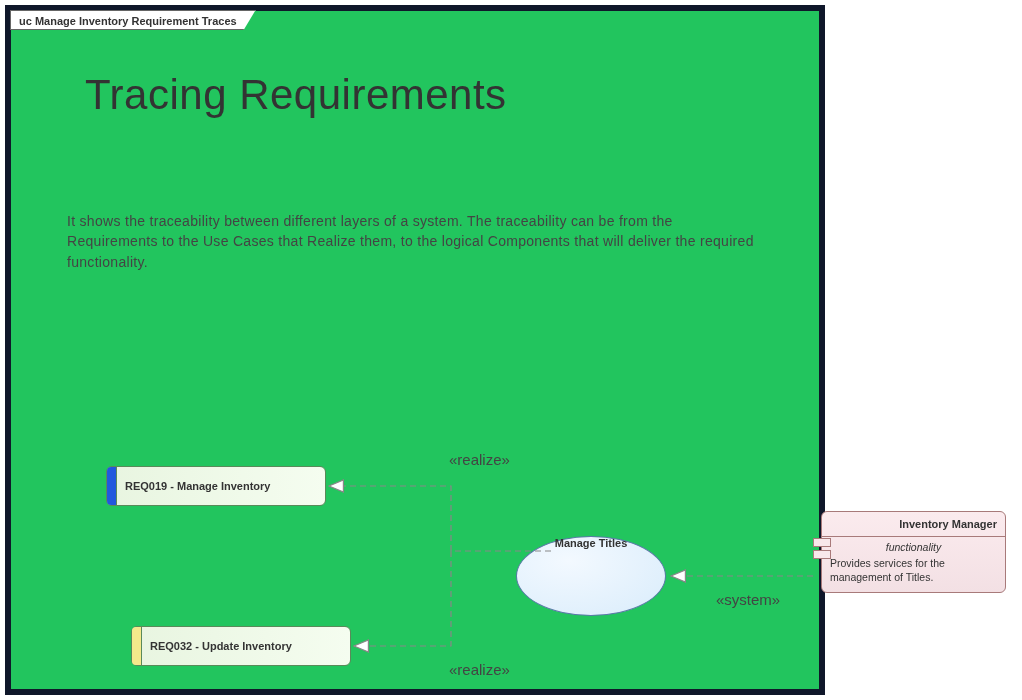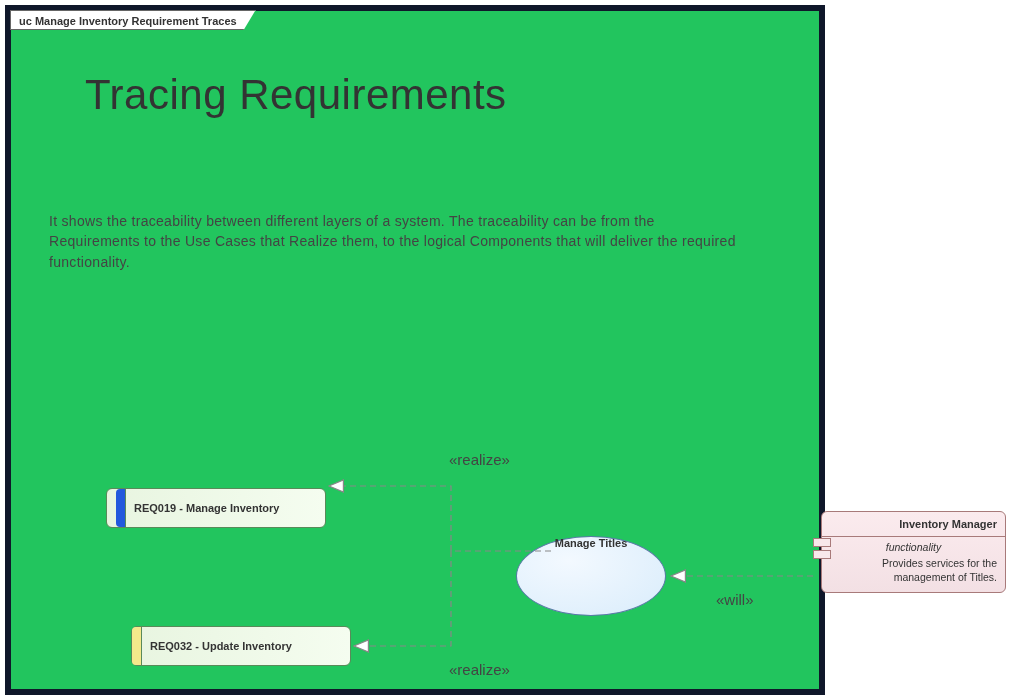--- a/index.html
+++ b/index.html
@@ -42,21 +42,21 @@
   }
   .desc1 {
     position: absolute;
     left: 50px; top: 160px;
     font-size: 14px;
     color: #444;
     letter-spacing: 0.3px;
   }
   .desc2 {
     position: absolute;
-    left: 38px; top: 200px;
+    left: 56px; top: 200px;
     font-size: 14px;
     color: #444;
     letter-spacing: 0.3px;
     line-height: 1.45;
     width: 700px;
   }
   
   .req {
     position: absolute;
     width: 220px; height: 40px;
@@ -114,24 +114,23 @@
     margin: 0;
   }
   .component .sect {
     text-align: center;
     font-style: italic;
     padding: 4px 0 2px;
     font-size: 10.5px;
   }
   .component .body {
     padding: 2px 8px 8px;
-    text-align: right;
+    text-align: left;
     font-size: 10.5px;
     line-height: 1.3;
-    margin-left: 42px;
   }
   .component .porticon {
     position: absolute;
     left: -9px; top: 26px;
     width: 18px;
   }
   .component .porticon .p {
     height: 9px;
     border: 1px solid #a87a7a;
     background: #f8e8eb;
@@ -152,21 +151,21 @@
 </style>
 </head>
 <body>
 
 <div class="frame">
   <div class="frame-tab">uc Manage Inventory Requirement Traces</div>
 
   <div class="title">Tracing Requirements</div>
   <div class="desc2">It shows the traceability between different layers of a system.  The traceability can be from the Requirements to the Use Cases that Realize them, to the logical Components that will deliver the required functionality.</div>
 
-  <div class="req blue" style="left:95px; top:477px;padding-left:9px;">
+  <div class="req blue" style="left:95px; top:455px;">
     <div class="bar"></div>
     <div class="label">REQ019 - Manage Inventory</div>
   </div>
 
   <div class="req yellow" style="left:120px; top:615px;">
     <div class="bar"></div>
     <div class="label">REQ032 - Update Inventory</div>
   </div>
 
   <div class="usecase" style="left:505px; top:525px;">
@@ -179,21 +178,21 @@
         <div class="p"></div>
     </div>
     <div class="hdr">Inventory Manager</div>
     <hr>
     <div class="sect">functionality</div>
     <div class="body">Provides services for the management of Titles.</div>
   </div>
 
   <div class="conn-label" style="left:438px; top:440px;">«realize»</div>
   <div class="conn-label" style="left:438px; top:650px;">«realize»</div>
-  <div class="conn-label" style="left:705px; top:580px;">«will»</div>
+  <div class="conn-label" style="left:705px; top:580px;">«system»</div>
 
   <svg class="connectors">
     <defs>
       <marker id="hollowtri" markerWidth="14" markerHeight="12" refX="13" refY="6" orient="auto">
         <path d="M13,6 L1,1 L1,11 Z" fill="#fff" stroke="#888" stroke-width="1"></path>
       </marker>
     </defs>
 
     <path d="M 540 540 L 440 540 L 440 475 L 318 475" fill="none" stroke="#888" stroke-width="1.2" stroke-dasharray="6,4" marker-end="url(#hollowtri)"></path>
 

